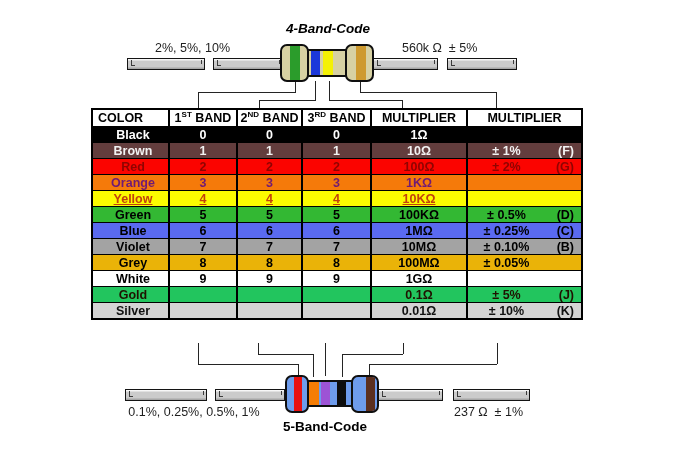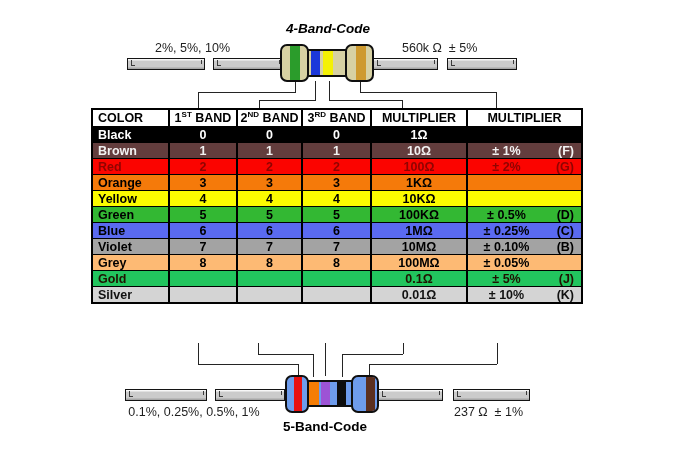--- a/index.html
+++ b/index.html
@@ -46,21 +46,21 @@
     border:1.5px solid #000; border-left-width:2.5px; border-right-width:2.5px;
     padding:0; overflow:hidden; white-space:nowrap;
   }
   table.codes th {
     background:#fff; color:#000; height:16px;
     font-size:12.5px; font-weight:bold; text-align:center;
   }
   table.codes th.h-left { text-align:left; padding-left:5px; }
   table.codes th sup { font-size:8px; line-height:0; }
   table.codes td { height:15px; font-size:12.5px; font-weight:bold; text-align:center; }
-  table.codes td.td-name { text-align:left; padding-left:5px; }
+  table.codes td.td-name { text-align:center; padding-left:5px; }
   .tolwrap { display:flex; align-items:center; width:100%; }
   .tol-val { flex:1; text-align:center; }
   .tol-letter { width:36px; text-align:right; padding-right:7px; box-sizing:border-box; }
 </style>
 </head>
 <body>
 
 <div class="stage">
 
   <div class="lbl title" style="left:263px;top:21px;width:130px;font-style:italic;">4-Band-Code</div>
@@ -146,34 +146,34 @@
           <td>2</td>
           <td>2</td>
           <td>100Ω</td>
           <td>
             <div class="tolwrap">
               <span class="tol-val">± 2%</span>
               <span class="tol-letter">(G)</span>
             </div>
           </td>
         </tr>
-        <tr style="background: rgb(245, 122, 10); color: #000000;">
+        <tr style="background: rgb(245, 122, 10); color: #701a75;">
           <td class="td-name">Orange</td>
           <td>3</td>
           <td>3</td>
           <td>3</td>
           <td>1KΩ</td>
           <td>
             <div class="tolwrap">
               <span class="tol-val"></span>
               <span class="tol-letter"></span>
             </div>
           </td>
         </tr>
-        <tr style="background: rgb(252, 252, 0); color: #000000;">
+        <tr style="background: rgb(252, 252, 0); color: #c2410c; text-decoration: underline;">
           <td class="td-name">Yellow</td>
           <td>4</td>
           <td>4</td>
           <td>4</td>
           <td>10KΩ</td>
           <td>
             <div class="tolwrap">
               <span class="tol-val"></span>
               <span class="tol-letter"></span>
             </div>
@@ -211,29 +211,42 @@
           <td>7</td>
           <td>7</td>
           <td>10MΩ</td>
           <td>
             <div class="tolwrap">
               <span class="tol-val">± 0.10%</span>
               <span class="tol-letter">(B)</span>
             </div>
           </td>
         </tr>
-        <tr style="background: #fdba74; color: rgb(0, 0, 0); margin-top: 32px;">
+        <tr style="background: #eab308; color: rgb(0, 0, 0); margin-top: 32px;">
           <td class="td-name">Grey</td>
           <td>8</td>
           <td>8</td>
           <td>8</td>
           <td>100MΩ</td>
           <td>
             <div class="tolwrap">
               <span class="tol-val">± 0.05%</span>
+              <span class="tol-letter"></span>
+            </div>
+          </td>
+        </tr>
+        <tr style="background: rgb(255, 255, 255); color: rgb(0, 0, 0);">
+          <td class="td-name">White</td>
+          <td>9</td>
+          <td>9</td>
+          <td>9</td>
+          <td>1GΩ</td>
+          <td>
+            <div class="tolwrap">
+              <span class="tol-val"></span>
               <span class="tol-letter"></span>
             </div>
           </td>
         </tr>
         <tr style="background: #22c55e; color: rgb(32, 18, 0);">
           <td class="td-name">Gold</td>
           <td></td>
           <td></td>
           <td></td>
           <td>0.1Ω</td>

